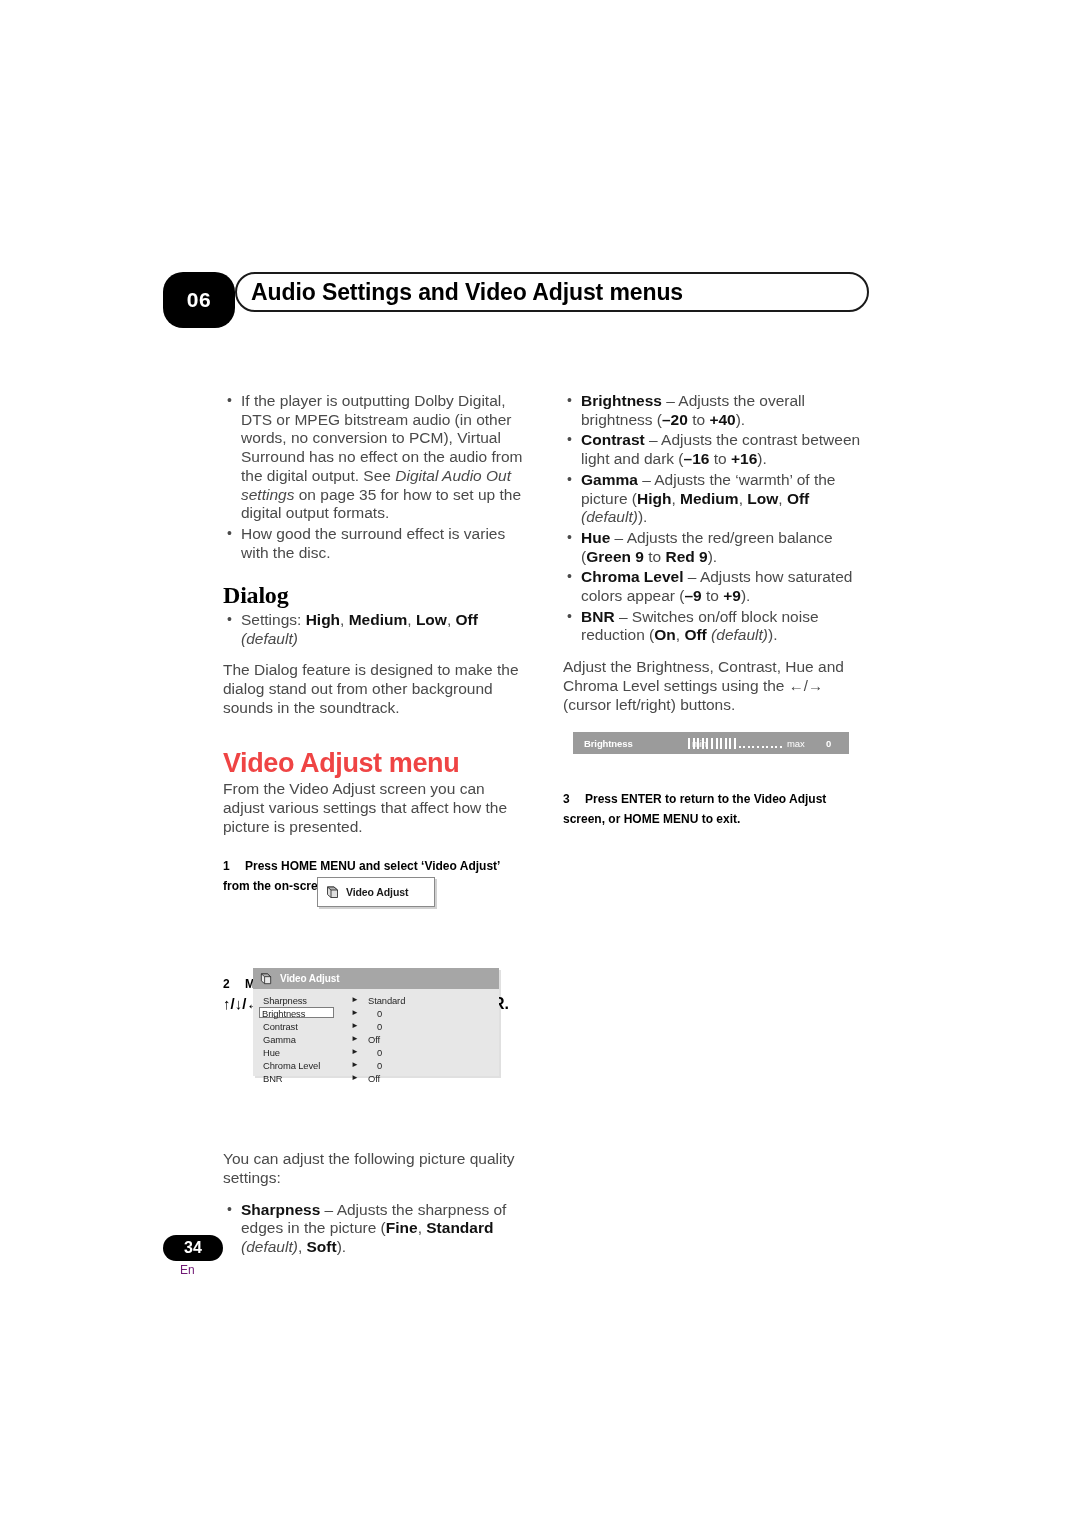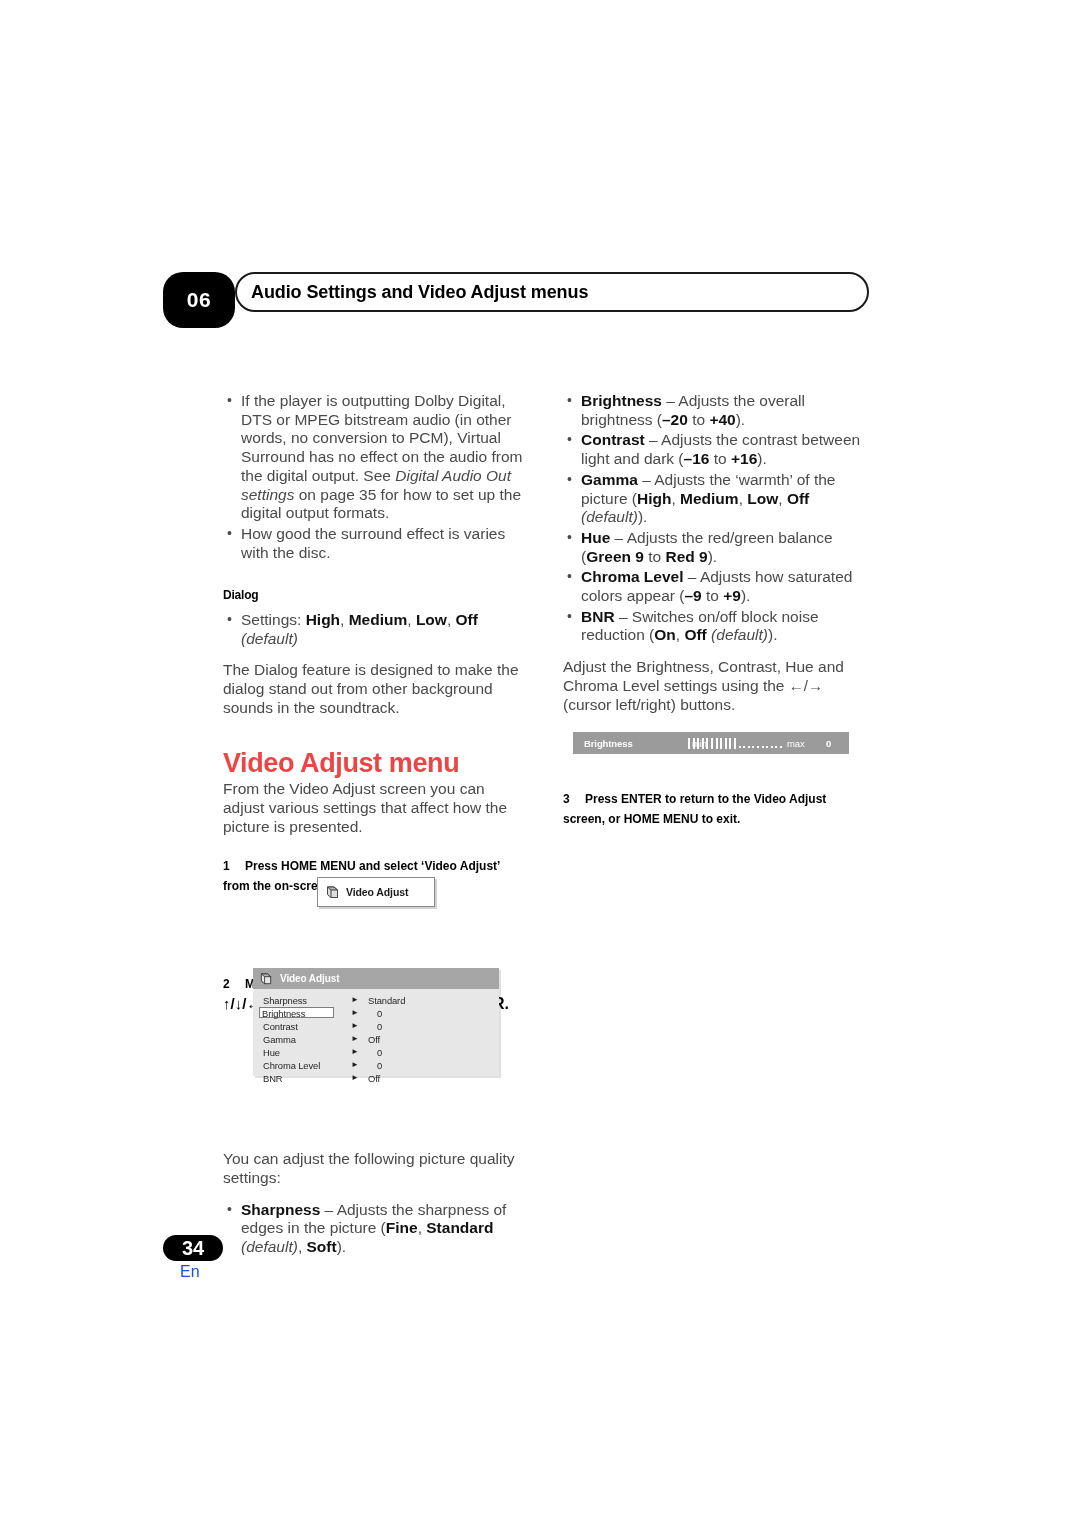--- a/index.html
+++ b/index.html
@@ -58,21 +58,21 @@
     box-sizing: border-box;
     background: #fff;
   }
   .chapter-title {
     position: absolute;
     left: 88px;
     top: 0;
     height: 40px;
     display: flex;
     align-items: center;
-    font-size: 18px;
+    font-size: 23px;
     font-weight: bold;
     color: #000;
     letter-spacing: -0.1px;
     z-index: 3;
     white-space: nowrap;
   }
 
   
   .col {
     position: absolute;
@@ -107,25 +107,26 @@
     left: 4px;
     top: -1px;
     font-size: 14px;
     color: #4a4a4a;
   }
 
   b { color: #111; font-weight: bold; }
   i { font-style: italic; }
 
   h2.sec {
-    font-size: 12px;
+    font-size: 24px;
     font-weight: bold;
     color: #000;
     margin: 24px 0 6px 0;
     letter-spacing: -0.2px;
+    font-family: Liberation Serif, serif;
   }
   h1.sec-big {
     font-size: 27px;
     font-weight: bold;
     color: #ef4444;
     margin: 36px 0 8px 0;
     letter-spacing: -0.4px;
   }
 
   .step {
@@ -311,32 +312,32 @@
   
   .pagenum {
     position: absolute;
     left: 163px;
     top: 1235px;
     width: 60px;
     height: 26px;
     background: #000;
     border-radius: 13px;
     color: #fff;
-    font-size: 20px;
+    font-size: 16px;
     font-weight: bold;
     display: flex;
     align-items: center;
     justify-content: center;
   }
   .lang {
     position: absolute;
     left: 180px;
     top: 1263px;
-    font-size: 16px;
-    color: #1d4ed8;
+    font-size: 12px;
+    color: #701a75;
   }
 </style>
 </head>
 <body>
 
 <div class="page">
 
   <div class="chapter-header">
     <div class="chapter-pill"></div>
     <div class="chapter-num">06</div>

